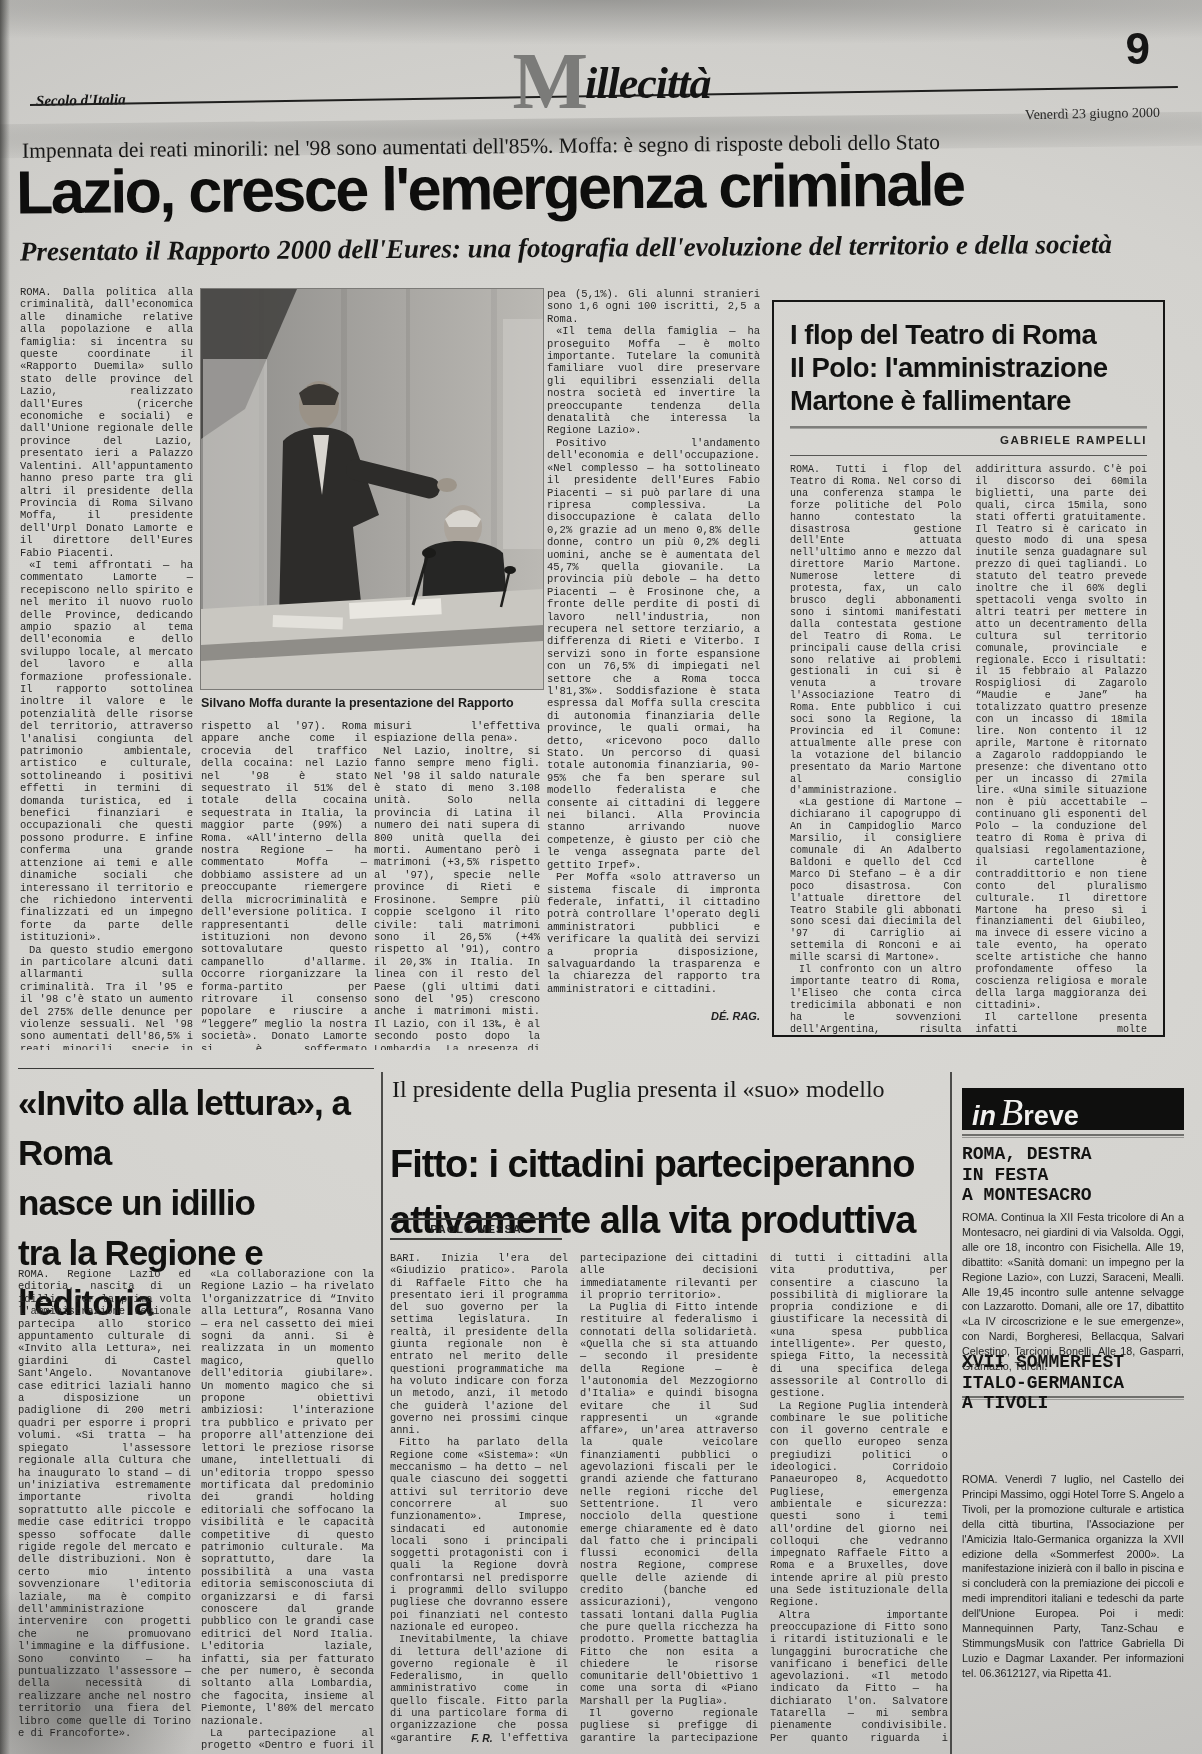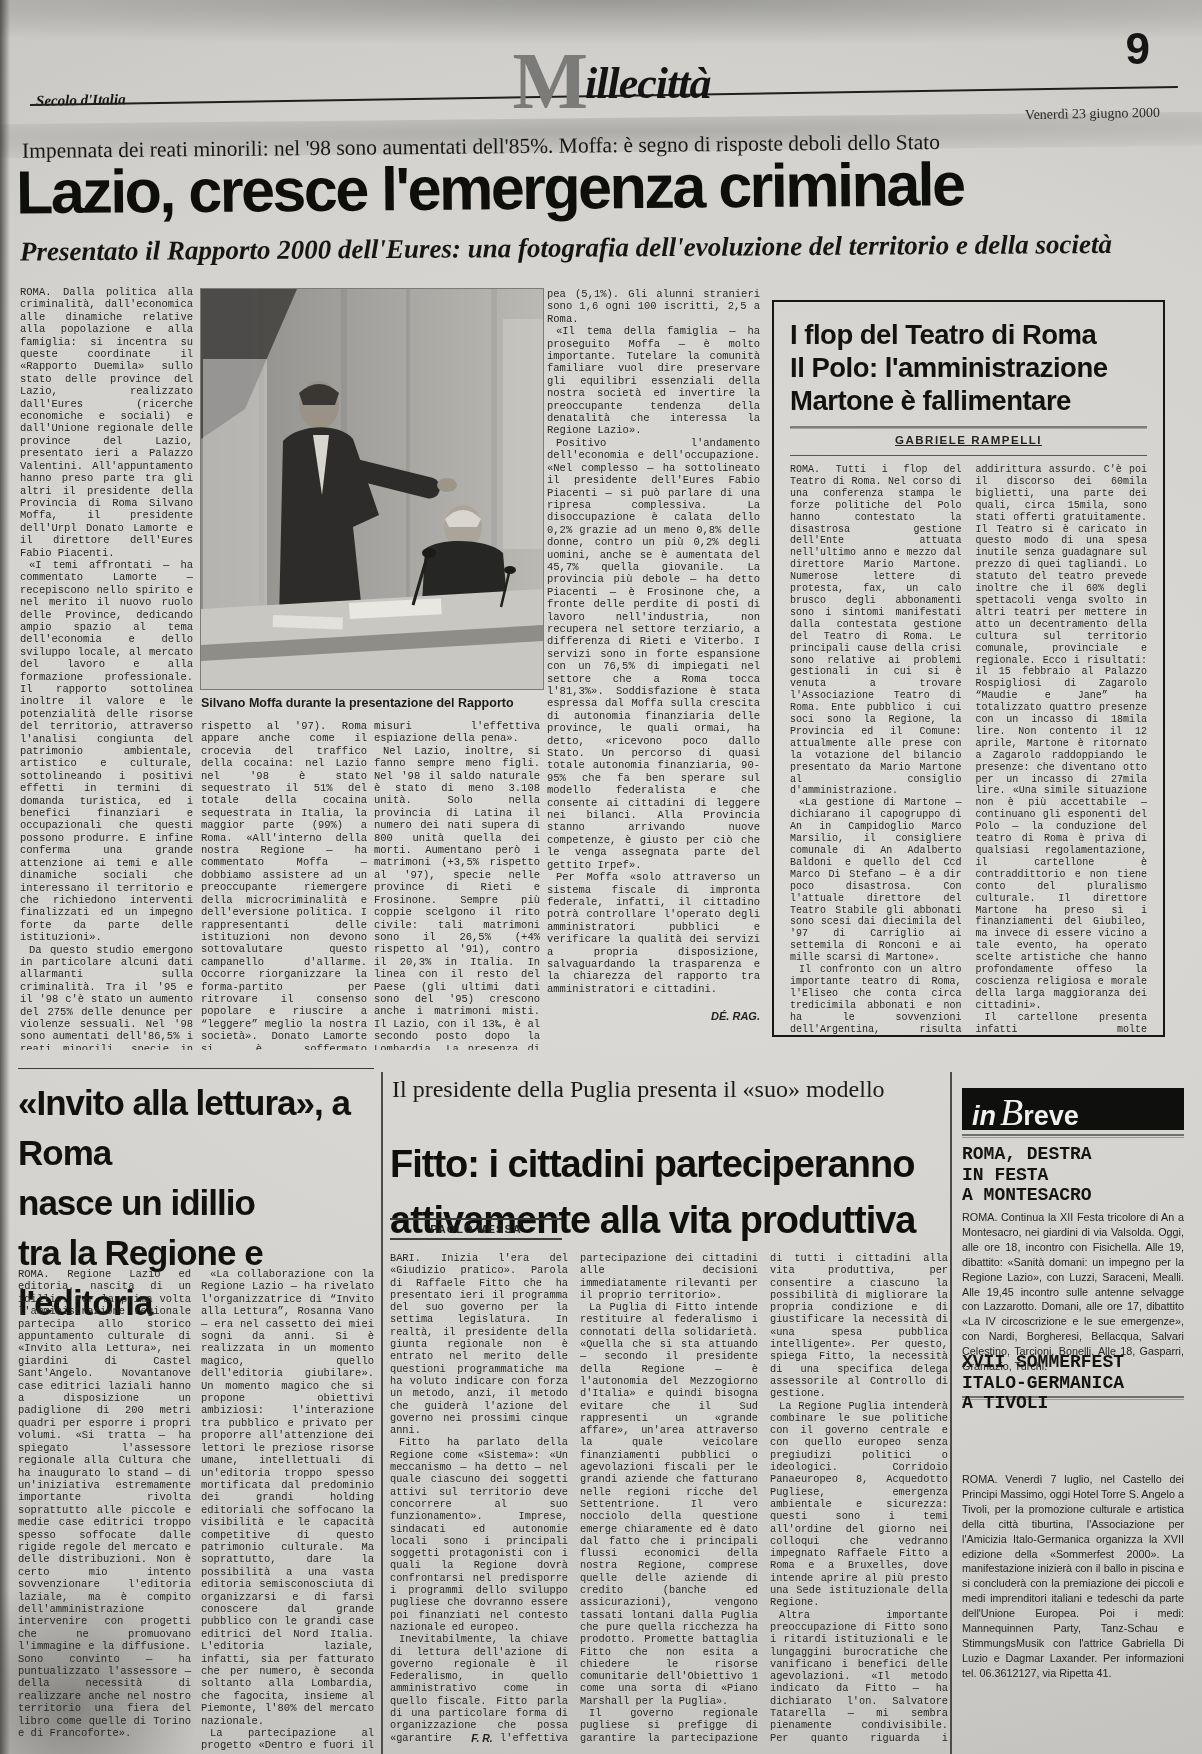--- a/index.html
+++ b/index.html
@@ -52,21 +52,21 @@
     font:bold italic 11px "Liberation Sans", sans-serif; color:#222; }
 
   .photo { left:201px; top:289px; width:342px; height:400px; background:#9b9996; outline:1px solid #7b7a77; }
   .caption { left:201px; top:696px; width:342px; font:bold 12.5px "Liberation Sans", sans-serif; color:#1c1c1b; }
 
   
   .box { left:772px; top:300px; width:393px; height:737px; border:2px solid #161615; padding:16px 16px 22px; }
   .box-title { font:bold 27.5px/33px "Liberation Sans", sans-serif; color:#121211; letter-spacing:-.5px; }
   .rule { height:0; border-top:1px solid #58585617; border-top:1px solid #565654; margin:9px 0 5px; }
   .rule2 { height:3px; border-top:2px solid #7e7e7b; border-bottom:1px solid #a2a29f; margin:9px 0 5px; }
-  .byline { text-align:center; font:bold 11.5px "Liberation Sans", sans-serif; letter-spacing:1.5px; color:#242423;text-decoration:underline; }
+  .byline { text-align:right; font:bold 11.5px "Liberation Sans", sans-serif; letter-spacing:1.5px; color:#242423; }
   .box-body { margin-top:8px; height:572px; column-count:2; column-gap:14px;
     font:10px/11.9px "Liberation Serif", serif; text-align:justify; color:#262625; overflow:hidden; }
 
   
   .hr-left { left:18px; top:1068px; width:356px; height:1px; background:#3a3a38; }
   .vrule1 { left:381px; top:1072px; width:2px; height:682px; background:#4c4c4a; }
   .vrule2 { left:950px; top:1072px; width:2px; height:682px; background:#4c4c4a; }
 
   
   .left-head { left:18px; top:1078px; width:360px; font:bold 35px/50px "Liberation Sans", sans-serif; letter-spacing:-1px; color:#11110f; }

